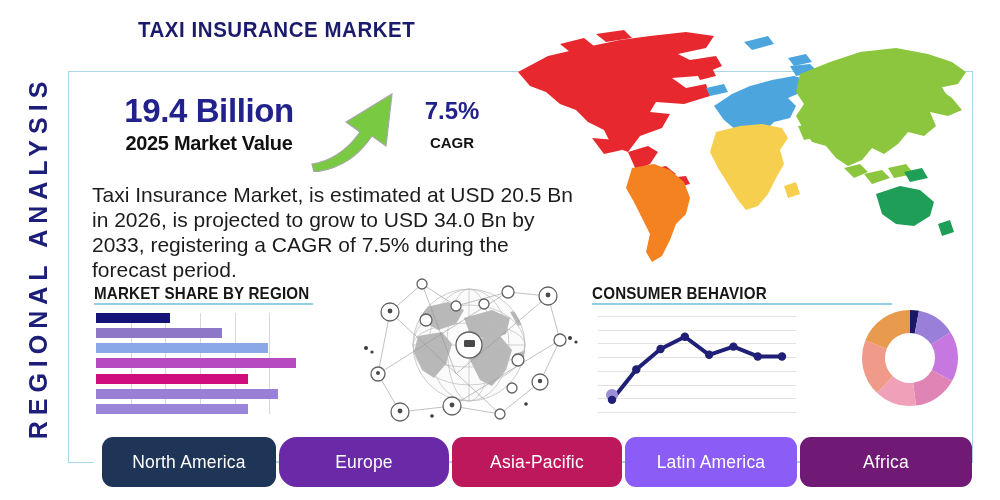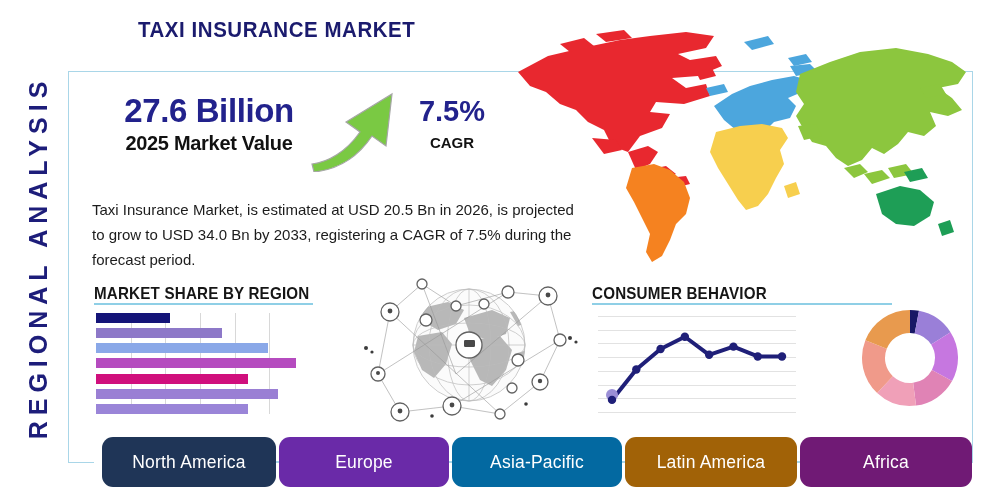--- a/index.html
+++ b/index.html
@@ -72,39 +72,38 @@
   #kpi-value {
     font-size: 33px; font-weight: bold; color: #22228c;
     line-height: 38px; letter-spacing: -0.4px;
   }
   #kpi-caption {
     font-size: 20px; font-weight: bold; color: #111111;
     line-height: 26px; letter-spacing: -0.3px;
   }
   #kpi-right { position: absolute; left: 300px; top: 0; text-align: center; width: 120px;}
   #cagr-value {
-    font-size: 29px; font-weight: bold; color: #22228c;
+    font-size: 24px; font-weight: bold; color: #22228c;
     line-height: 38px;
   }
   #cagr-caption {
     font-size: 15px; font-weight: bold; color: #111111; line-height: 26px;
   }
   #growth-arrow {
     position: absolute; left: 214px; top: -4px; width: 96px; height: 84px;
   }
 
   
   #description {
     position: absolute;
     left: 92px; top: 182px;
     width: 492px;
-    font-size: 15px;
+    font-size: 21px;
     line-height: 25px;
     color: #1c1c1c;
-    margin-top: 15px;
   }
 
   
   .sec-head {
     position: absolute;
     font-weight: bold;
     font-size: 16.5px;
     letter-spacing: 0.2px;
     color: #161616;
     transform: scaleX(0.92);
@@ -218,21 +217,21 @@
    L268 176 L258 188 L246 192 L238 182 L228 166 L218 150 L210 134 Z"></path>
   <path fill="#f7cf4e" d="M284 168 L296 164 L300 176 L288 180 Z"></path>
 
   <path fill="#1e9e56" d="M376 176 L400 168 L420 172 L434 184 L430 198 L414 208 L396 206 L382 196 Z"></path>
   <path fill="#1e9e56" d="M404 154 L422 150 L428 160 L410 164 Z"></path>
   <path fill="#1e9e56" d="M438 206 L450 202 L454 214 L442 218 Z"></path>
 </svg>
 
 <div id="kpi-row">
   <div id="kpi-left">
-    <div id="kpi-value">27.6 Billion</div>
+    <div id="kpi-value">19.4 Billion</div>
     <div id="kpi-caption">2025 Market Value</div>
   </div>
   <svg id="growth-arrow" viewBox="0 0 96 84">
     <path d="M6 76 C 22 74, 40 64, 54 44 L 40 34 L 86 6 L 80 58 L 66 48 C 50 72, 28 82, 8 84 Z" fill="#7ac943" stroke="#a6a6a6" stroke-width="1.2"></path>
   </svg>
   <div id="kpi-right">
     <div id="cagr-value">7.5%</div>
     <div id="cagr-caption">CAGR</div>
   </div>
 </div>
@@ -375,28 +374,28 @@
     <path d="M 58.01599521108659 99.62150566309494 A 48 48 0 0 1 19.14173891542294 86.99049411622775 L 34.88632235178278 70.22421568553528 A 25 25 0 0 0 55.1333308391076 76.80286753286194 Z" fill="#f0a0b8"></path>
     <path d="M 19.14173891542294 86.99049411622775 A 48 48 0 0 1 7.370728677363928 34.33002147113546 L 28.755587852793713 42.79688618288305 A 25 25 0 0 0 34.88632235178278 70.22421568553528 Z" fill="#f09a8a"></path>
     <path d="M 7.370728677363928 34.33002147113546 A 48 48 0 0 1 51.99999999999999 4 L 51.99999999999999 27 A 25 25 0 0 0 28.755587852793713 42.79688618288305 Z" fill="#e89a4e"></path>
   </svg>
 
 <div id="region-bar">
     <div class="region-btn" style="width: 174px; background: rgb(31, 53, 87);">
       <span>North America</span>
     </div>
     <div class="region-gap"></div>
-    <div class="region-btn" style="width: 170px; background: rgb(106, 42, 168);">
+    <div class="region-btn" style="width: 170px; background: rgb(106, 42, 168); border-radius: 18px;">
       <span>Europe</span>
     </div>
     <div class="region-gap"></div>
-    <div class="region-btn" style="width: 170px; background: #0369a1;">
+    <div class="region-btn" style="width: 170px; background: #be185d;">
       <span>Asia-Pacific</span>
     </div>
     <div class="region-gap"></div>
-    <div class="region-btn" style="width: 172px; background: #a16207;">
+    <div class="region-btn" style="width: 172px; background: #8b5cf6;">
       <span>Latin America</span>
     </div>
     <div class="region-gap"></div>
     <div class="region-btn" style="width: 172px; background: #701a75;">
       <span>Africa</span>
     </div>
   </div>
 
 </body></html>

